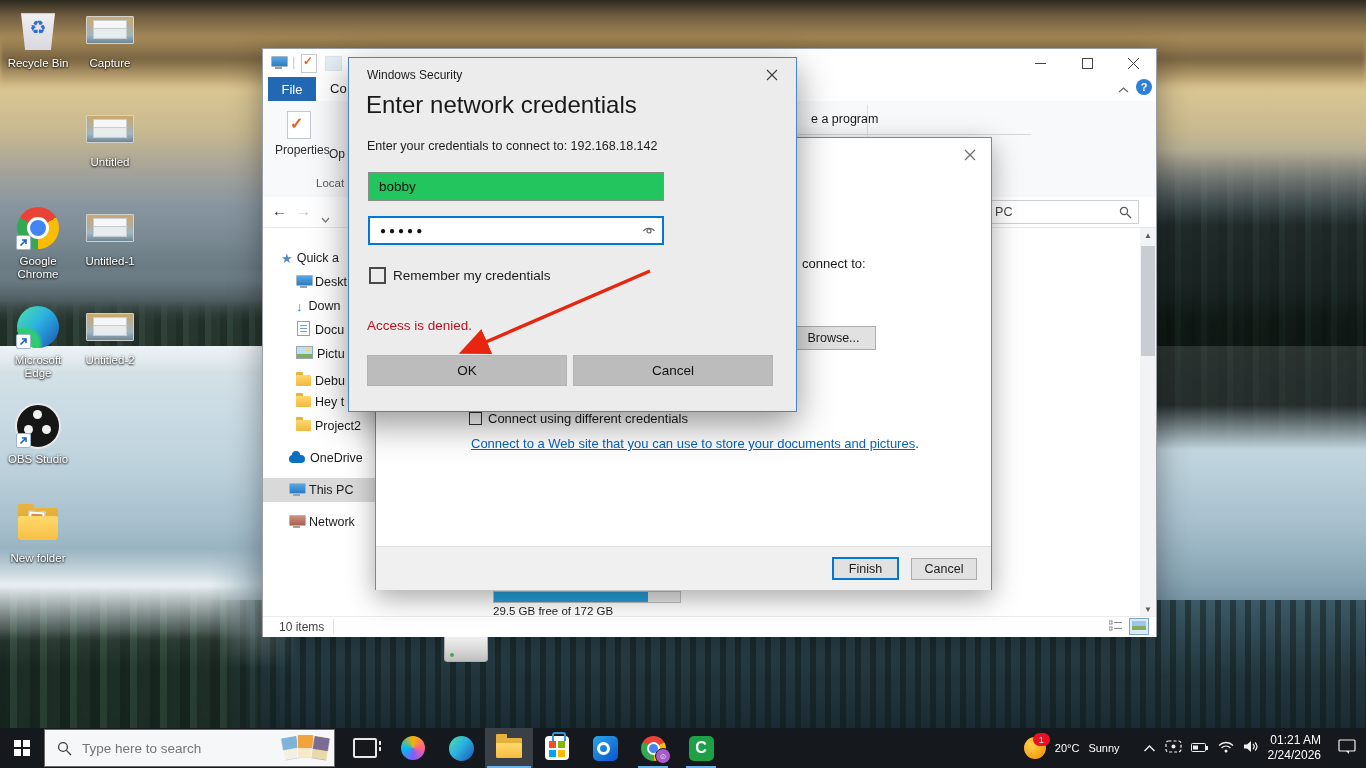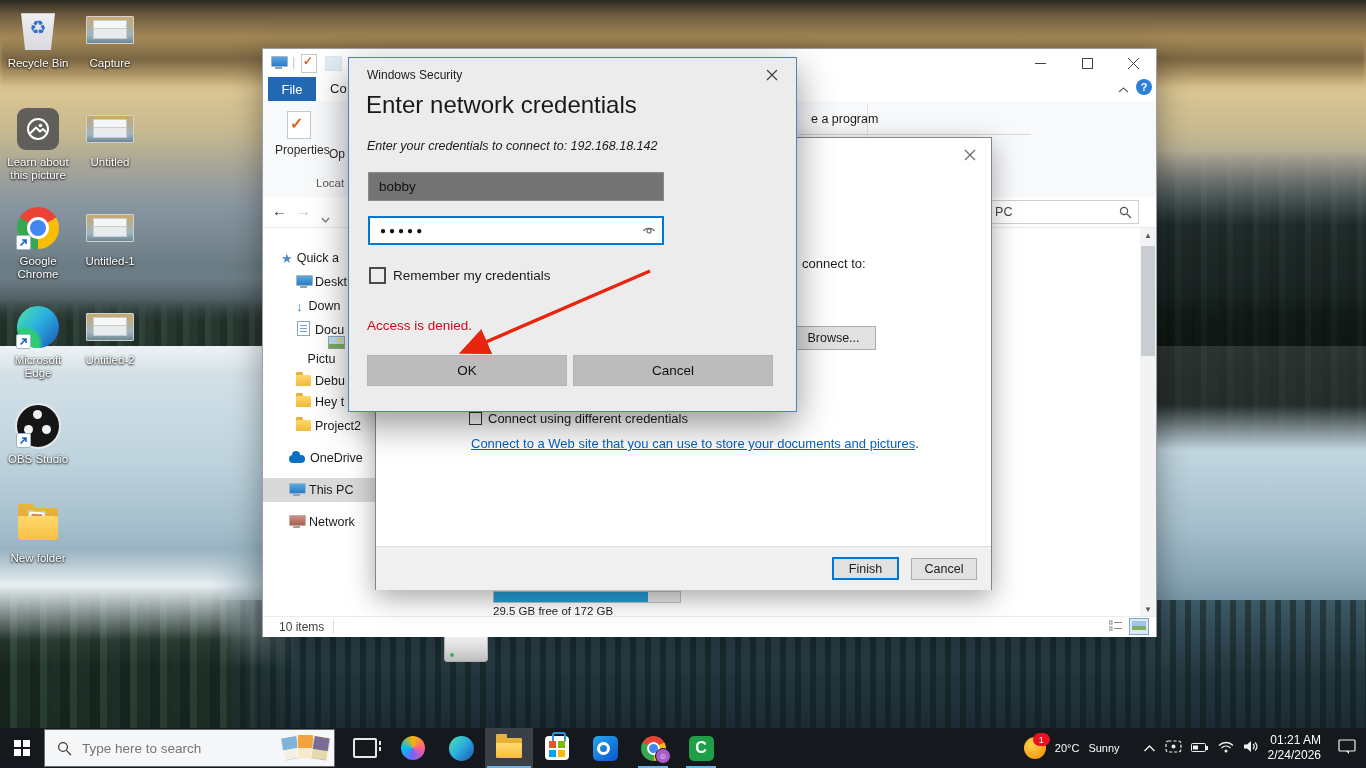--- a/index.html
+++ b/index.html
@@ -125,21 +125,21 @@
   .ckbox{width:13px;height:13px;border:1px solid #333;background:#fff;box-sizing:border-box;}
   a.weblink{color:#0563c1;text-decoration:underline;}
 
   #secdlg{left:348px;top:57px;width:447px;height:353px;background:#ececec;z-index:4;
     border:1px solid #4a82c4;box-shadow:0 12px 34px rgba(0,0,0,.42);color:#1b1b1b;}
   .sec-title{font-size:12px;}
   .sec-head{font-size:24px;font-weight:400;color:#191919;}
   .sec-msg{font-size:12.5px;}
   .sec-input{position:absolute;left:19px;width:296px;height:29px;box-sizing:border-box;
     font-family:"Liberation Sans",sans-serif;font-size:13.5px;color:#111;padding:0 10px;outline:none;}
-  #user-field{top:114px;background:#737373;border:1px solid #8b8b8b;}
+  #user-field{top:114px;background:#22c55e;border:1px solid #8b8b8b;}
   #pass-field{top:158px;background:#fff;border:2px solid #0078d7;font-size:10px;font-weight:bold;letter-spacing:3px;padding-right:30px;}
   .sec-check{position:absolute;left:20px;top:209px;width:17px;height:17px;border:2px solid #4a4a4a;background:#ececec;box-sizing:border-box;}
   .sec-error{position:absolute;left:18px;top:260px;font-size:13.5px;color:#c50f1f;}
   .sec-btn{position:absolute;top:297px;width:200px;height:31px;background:#bcbcbc;border:1px solid #b3b3b3;
     display:flex;align-items:center;justify-content:center;font-size:13.5px;color:#111;box-sizing:border-box;}
 
   #redarrow{left:0;top:0;width:1366px;height:768px;z-index:5;pointer-events:none;}
 
   
   #taskbar{left:0;top:728px;width:1366px;height:40px;background:#15181d;z-index:6;display:flex;align-items:center;}
@@ -200,32 +200,20 @@
         <div class="abs binsym">♻</div>
       </div>
     <div class="dlabel">Recycle Bin</div>
   </div>
   <div class="dicon" style="left:72px;top:6px;">
     <div class="dic" style="height:48px;">
         <div class="thumbicon"></div>
       </div>
     <div class="dlabel">Capture</div>
   </div>
-  <div class="dicon" style="left:0;top:105px;">
-    <div class="dic">
-      <div class="learnicon">
-          <svg width="26" height="26" viewBox="0 0 26 26">
-            <circle cx="13" cy="13" r="10" fill="none" stroke="#fff" stroke-width="2"></circle>
-            <circle cx="15.5" cy="9.5" r="1.8" fill="#fff"></circle>
-            <path d="M5.5 17 L11 11.5 L15 15.5 L18 13 L20.5 15.5" fill="none" stroke="#fff" stroke-width="2" stroke-linecap="round" stroke-linejoin="round"></path>
-          </svg>
-        </div>
-    </div>
-    <div class="dlabel">Learn about this picture</div>
-  </div>
   <div class="dicon" style="left:72px;top:105px;">
     <div class="dic">
         <div class="thumbicon"></div>
       </div>
     <div class="dlabel">Untitled</div>
   </div>
   <div class="dicon" style="left:0;top:204px;">
     <div class="dic">
         <div class="chromeicon"></div>
       <div class="shortcut">
@@ -360,21 +348,21 @@
       <span class="lbl" style="margin-left:4px;">Deskt</span>
     </div>
     <div class="sidebar-row" style="top:245px;">
       <span style="margin-left:33px;color:#2f7fd0;font-weight:bold;font-size:13px;">↓</span>
       <span class="lbl" style="margin-left:6px;">Down</span>
     </div>
     <div class="sidebar-row" style="top:269px;">
       <span style="margin-left:34px;"><span class="mini-doc" style="display:inline-block;"></span></span>
       <span class="lbl" style="margin-left:5px;">Docu</span>
     </div>
-    <div class="sidebar-row" style="top:287px;flex-direction:column;">
+    <div class="sidebar-row" style="top:293px;">
       <span style="margin-left:33px;"><span class="mini-pic" style="display:inline-block;"></span></span>
       <span class="lbl" style="margin-left:4px;">Pictu</span>
     </div>
     <div class="sidebar-row" style="top:320px;">
       <span style="margin-left:33px;"><span class="mini-folder" style="display:inline-block;"></span></span>
       <span class="lbl" style="margin-left:4px;">Debu</span>
     </div>
     <div class="sidebar-row" style="top:341px;">
       <span style="margin-left:33px;"><span class="mini-folder" style="display:inline-block;"></span></span>
       <span class="lbl" style="margin-left:4px;">Hey t</span>
@@ -451,21 +439,21 @@
   </div>
 
   <div id="secdlg" class="abs">
     <span class="abs sec-title" style="left:18px;top:10px;">Windows Security</span>
     <div class="abs" style="right:16px;top:9px;width:16px;height:16px;display:flex;align-items:center;justify-content:center;">
       <svg width="12" height="12">
           <path d="M1 1 L11 11 M11 1 L1 11" stroke="#3a3a3a" stroke-width="1.1"></path>
         </svg>
     </div>
     <span class="abs sec-head" style="left:17px;top:33px;">Enter network credentials</span>
-    <span class="abs sec-msg" style="left:18px;top:81px;font-style:italic;">Enter your credentials to connect to: 192.168.18.142</span>
+    <span class="abs sec-msg" style="left:18px;top:81px;">Enter your credentials to connect to: 192.168.18.142</span>
     <input id="user-field" class="sec-input" value="bobby" style="">
     <input id="pass-field" class="sec-input" value="●●●●●" style="">
     <div class="abs" style="left:292px;top:165px;">
       <svg width="16" height="14" viewBox="0 0 16 14">
           <path d="M2.5 8 C4.5 4.5 11.5 4.5 13.5 8" fill="none" stroke="#666" stroke-width="1.2"></path>
           <circle cx="8" cy="8" r="2" fill="none" stroke="#666" stroke-width="1.2"></circle>
         </svg>
     </div>
     <div class="sec-check"></div>
     <span class="abs" style="left:44px;top:210px;font-size:13.5px;">Remember my credentials</span>

